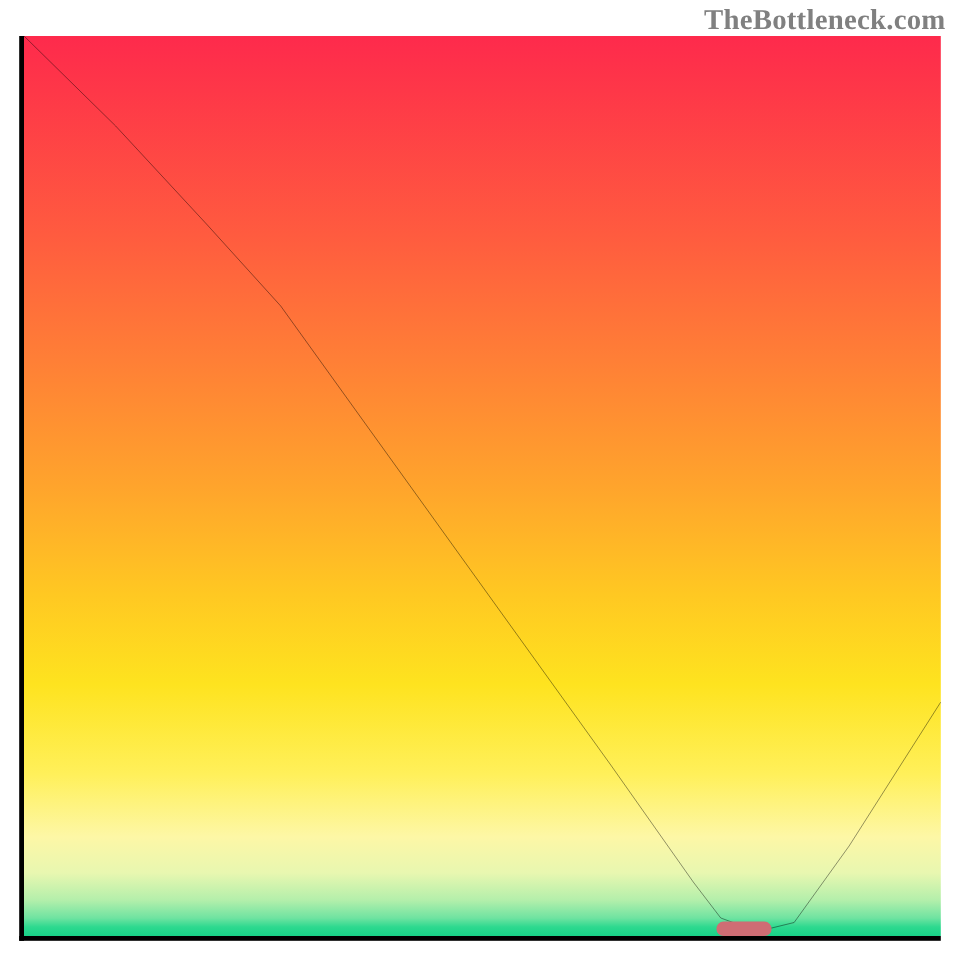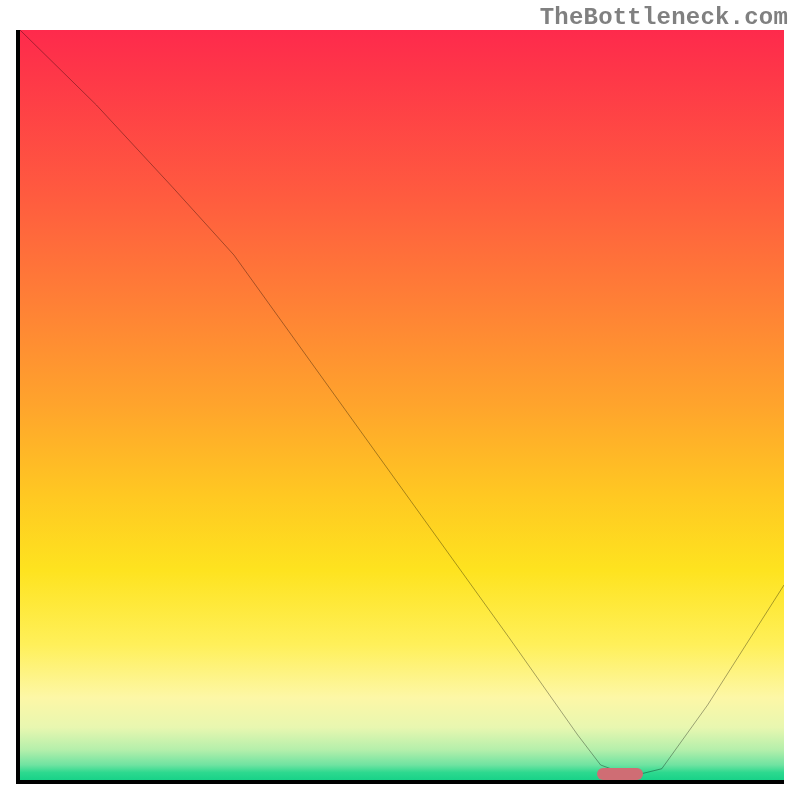--- a/index.html
+++ b/index.html
@@ -2,21 +2,21 @@
 <html><head>
 <meta charset="utf-8">
 <style>
   * { margin: 0; padding: 0; box-sizing: border-box; }
   html, body { width: 800px; height: 800px; overflow: hidden; background: #fff; }
   .wrap { position: relative; width: 800px; height: 800px; }
   .watermark {
     position: absolute;
     top: 4px;
     right: 12px;
-    font-family: Liberation Mono, monospace;
+    font-family: Liberation Serif, serif;
     font-size: 24px;
     font-weight: bold;
     color: #808080;
     letter-spacing: 0.2px;
     text-align: center;
   }
   .plot {
     position: absolute;
     left: 16px;
     top: 30px;

